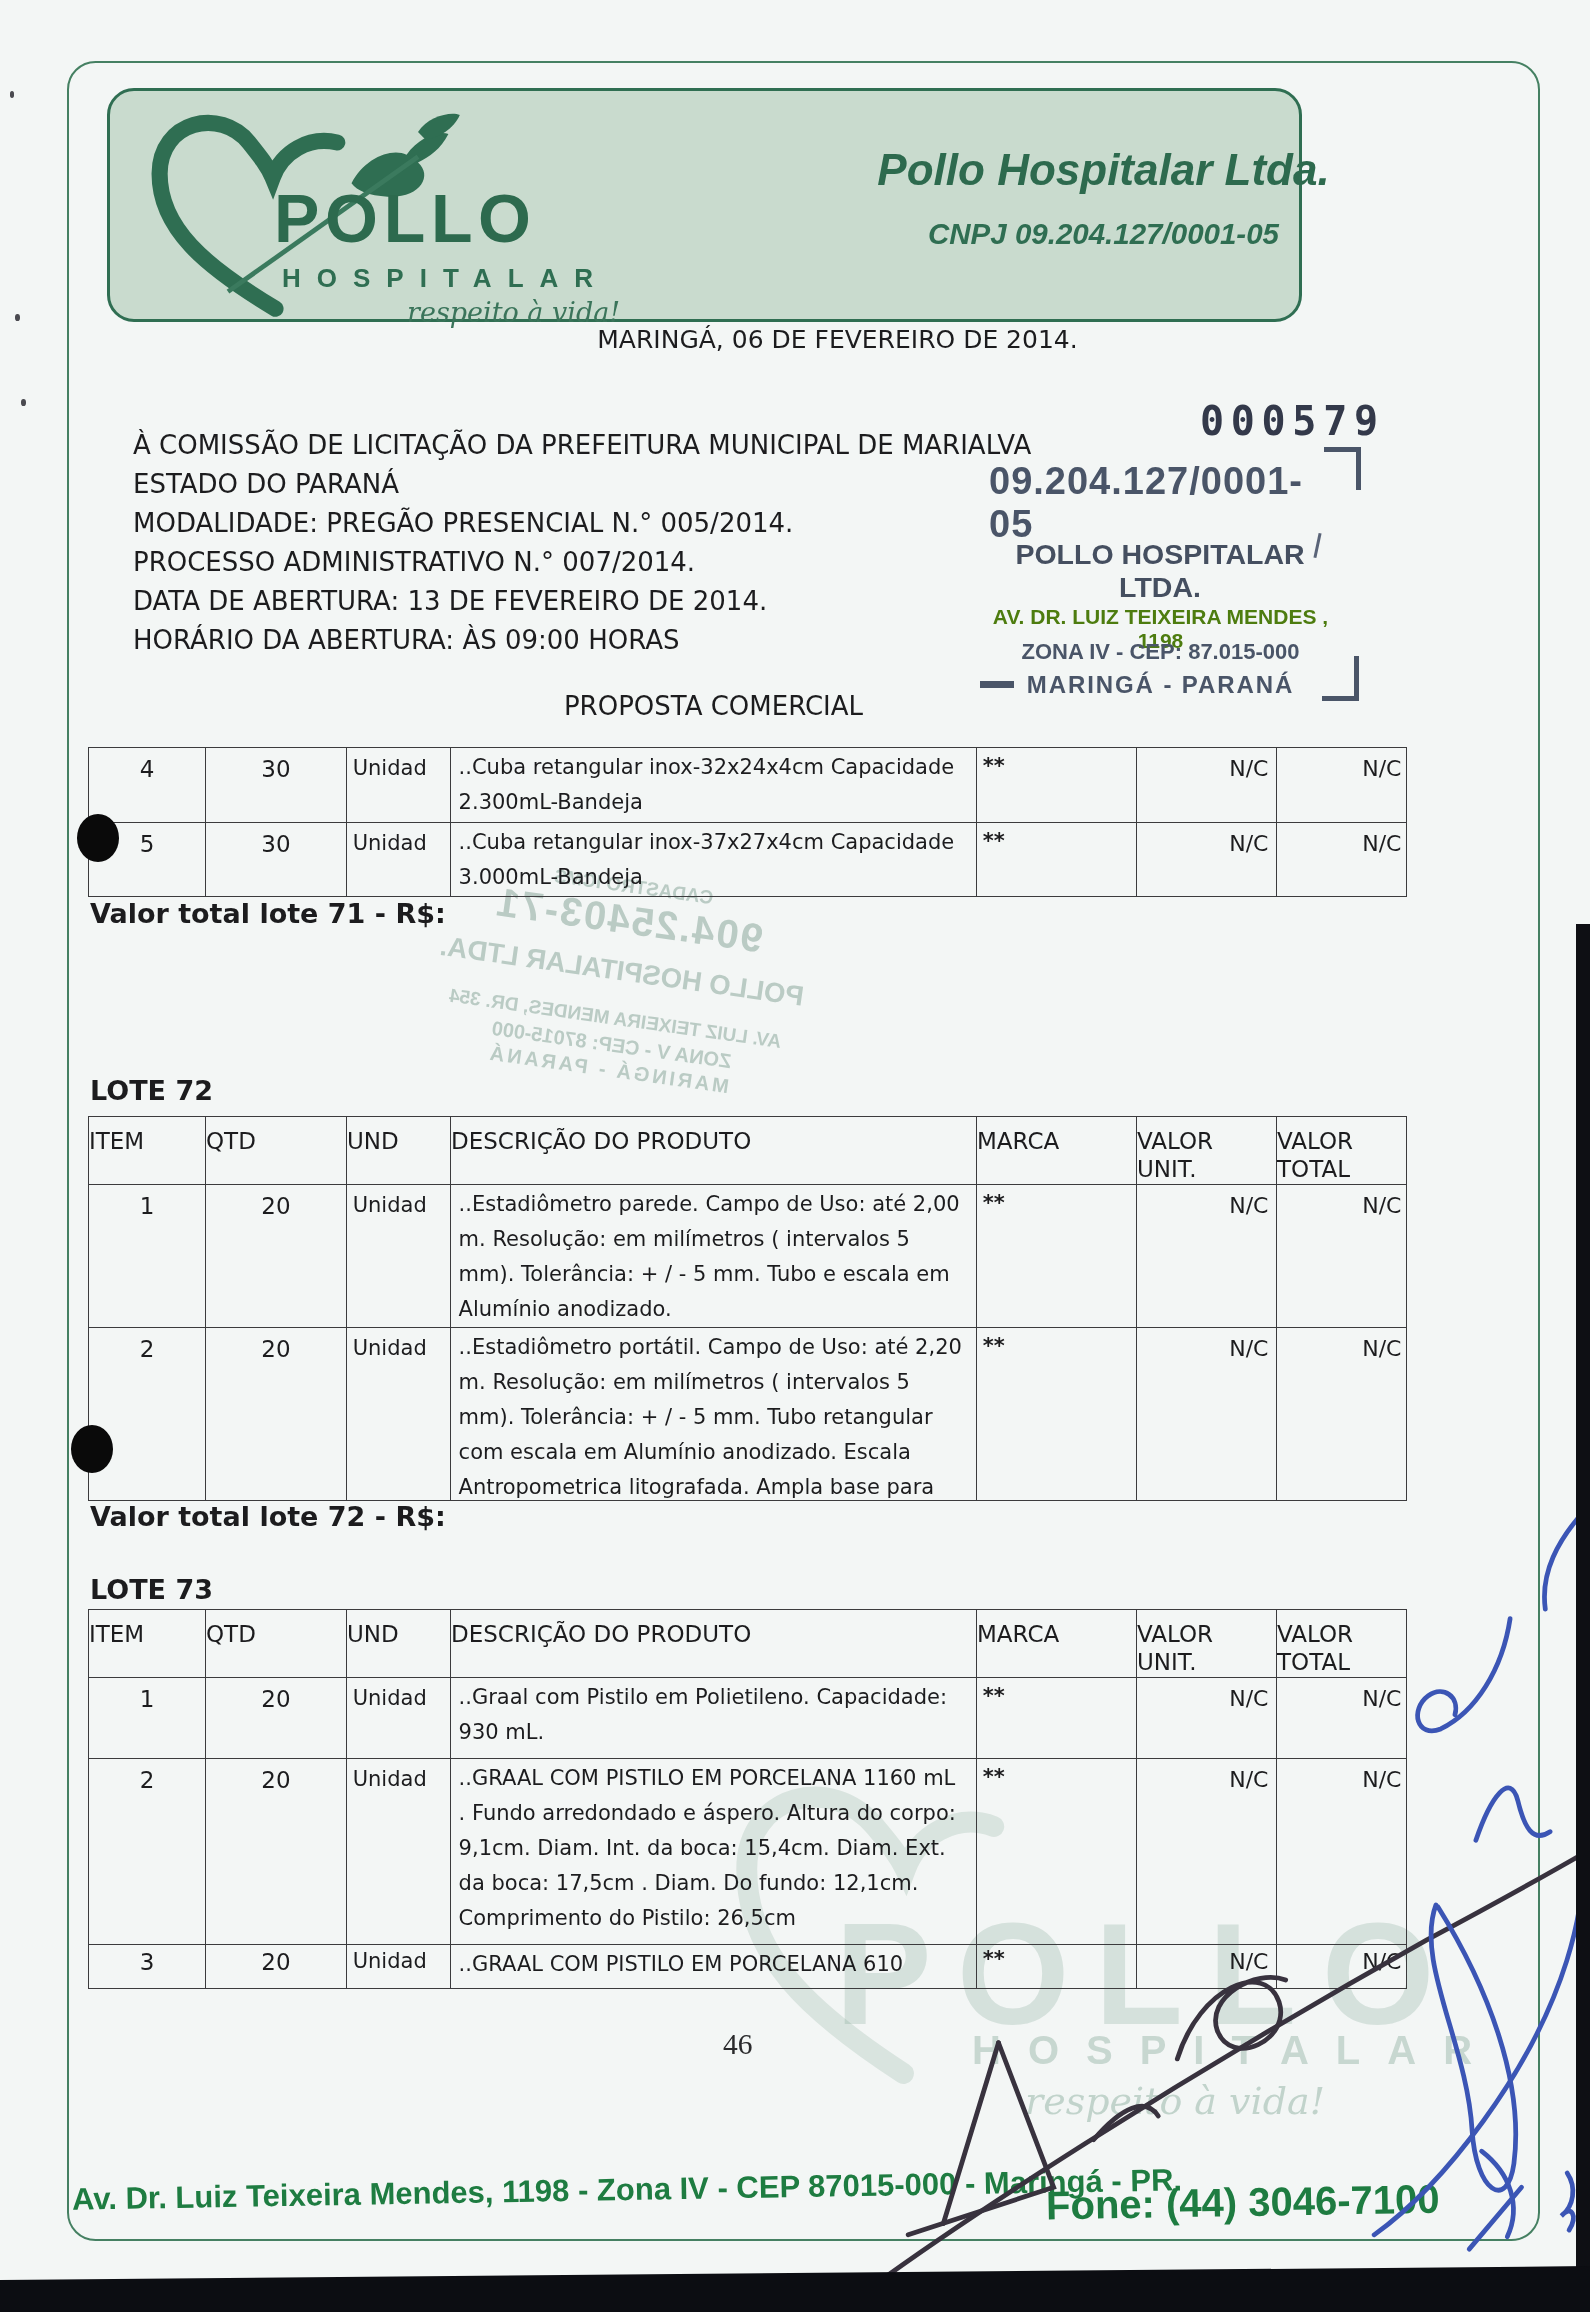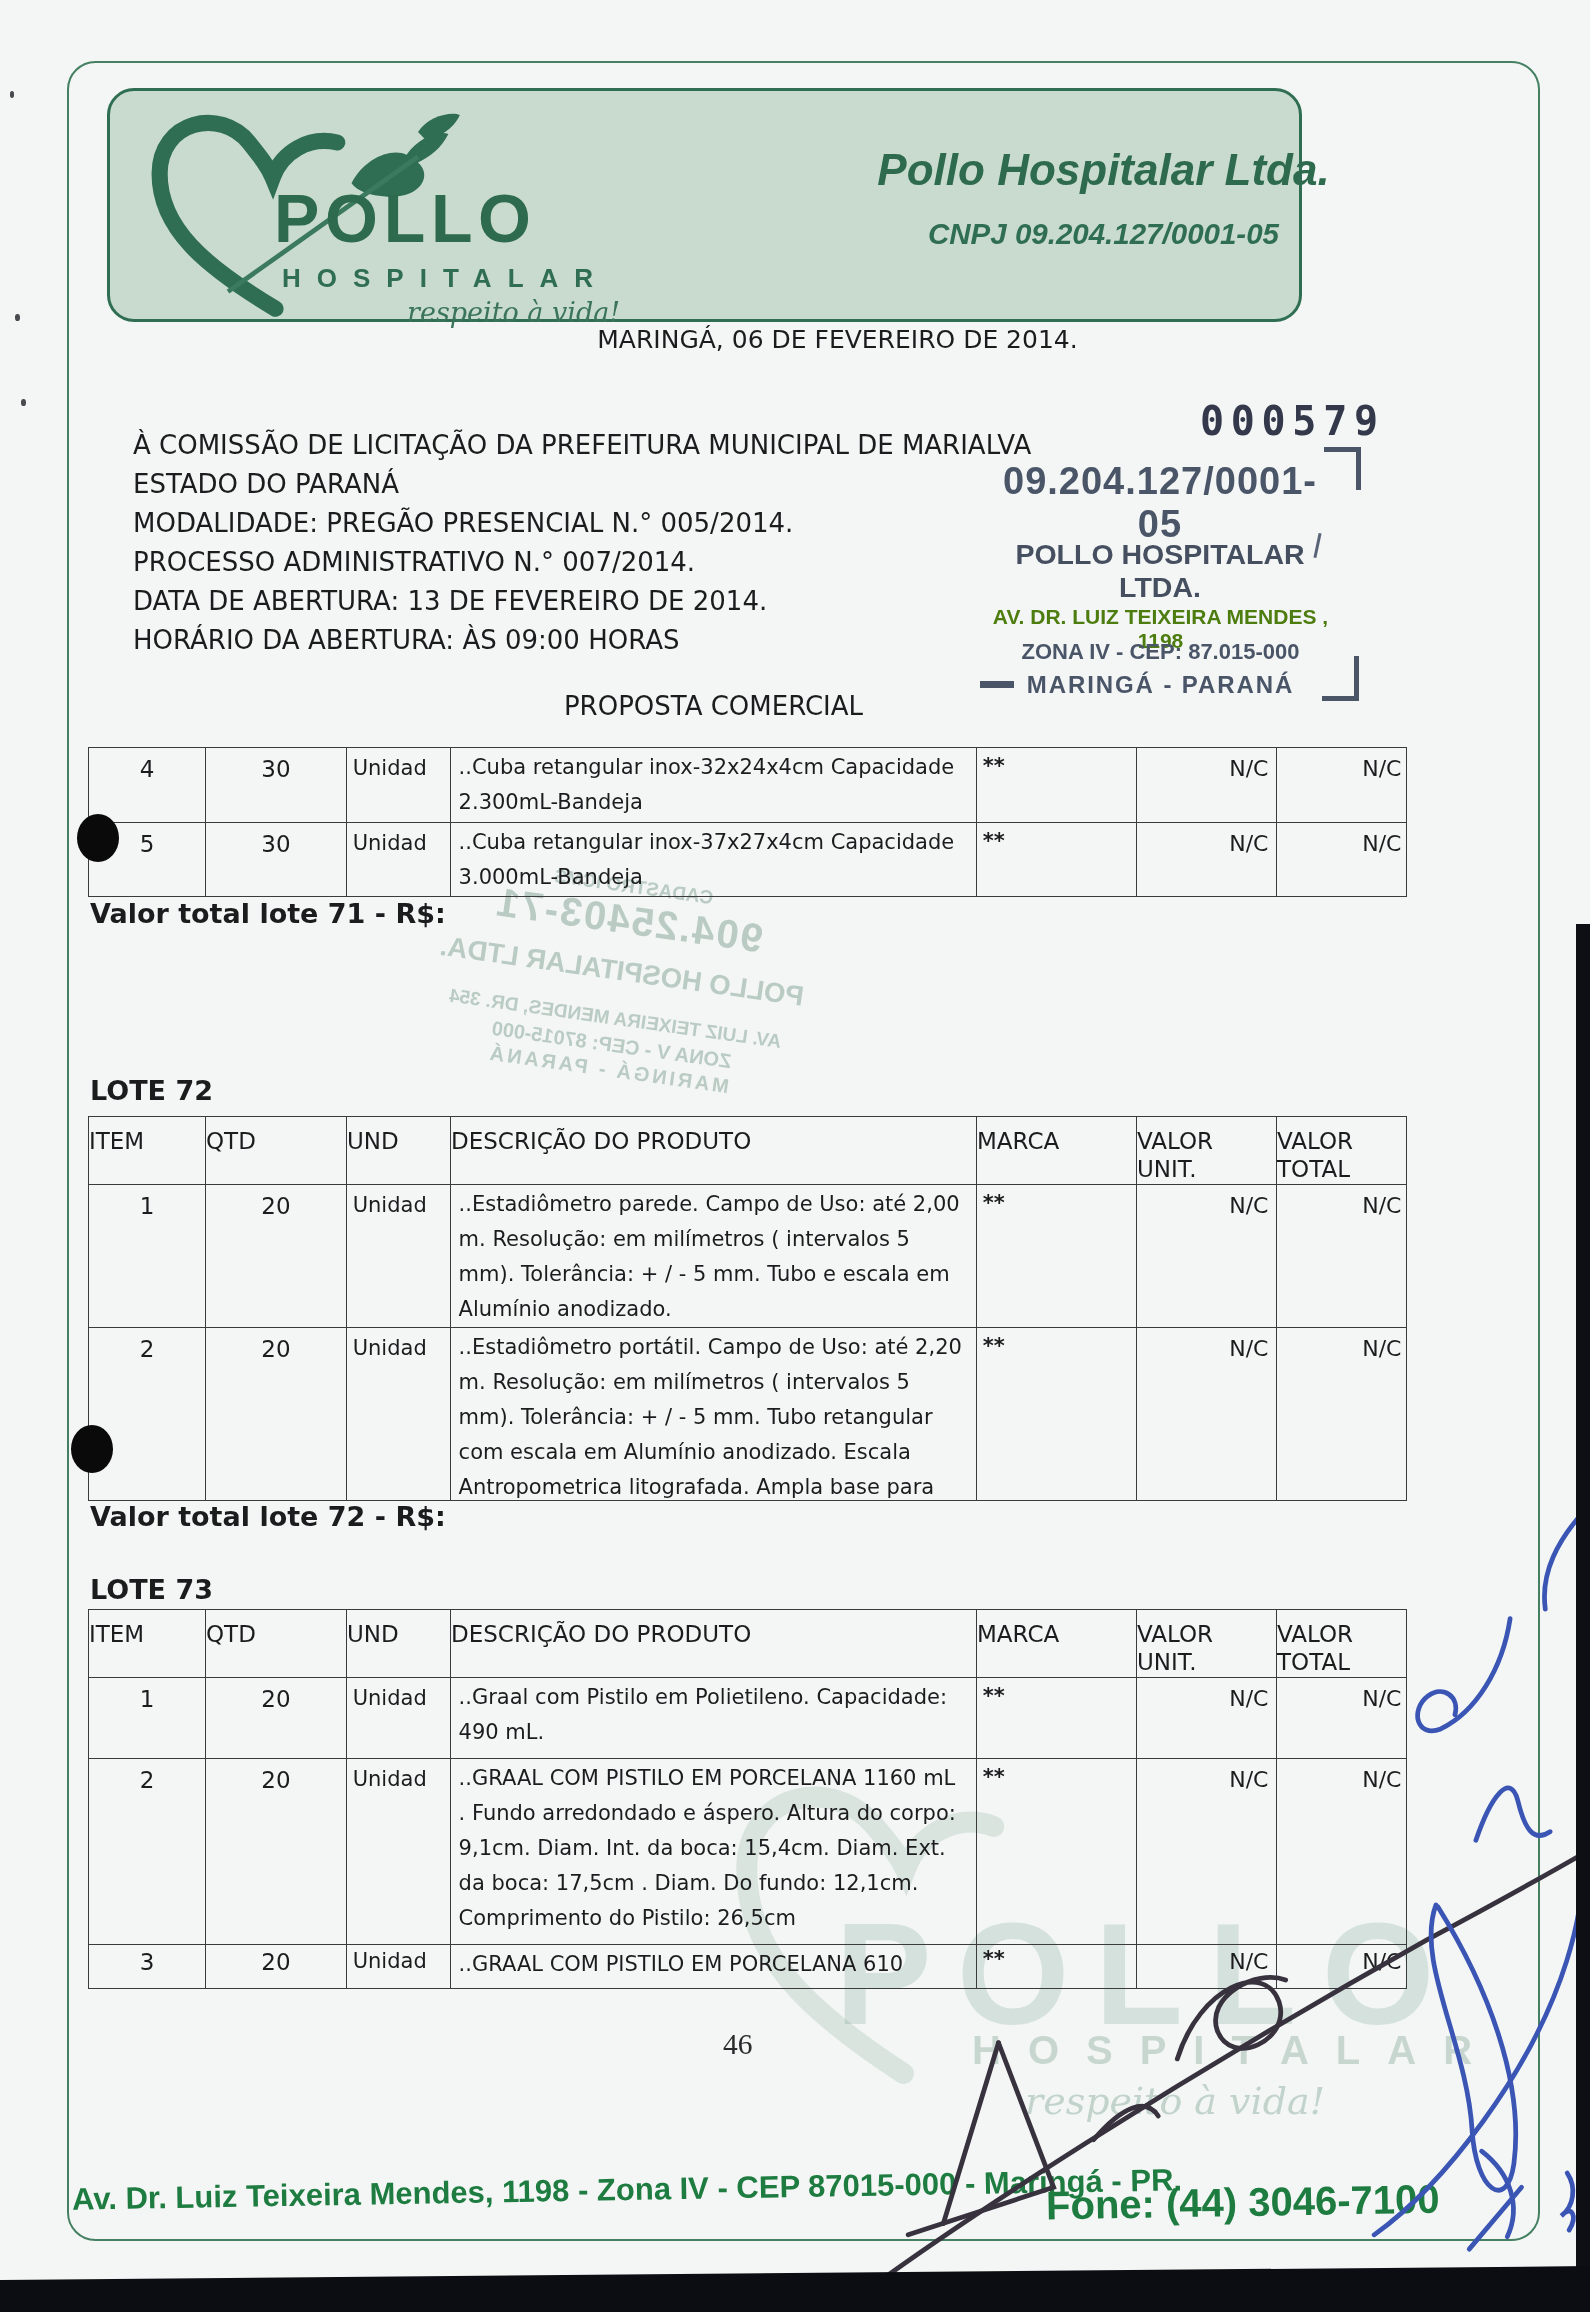--- a/index.html
+++ b/index.html
@@ -25,21 +25,21 @@
 
   
   .doc-text{font-family:"DejaVu Sans",sans-serif;color:#1c1c1e;}
   .date-line{position:absolute;left:476px;top:325px;width:723px;text-align:center;font-size:25px;}
   .doc-number{position:absolute;left:1200px;top:398px;font-size:40px;font-weight:bold;letter-spacing:6.7px;color:#33394a;font-family:"DejaVu Sans Mono",monospace;}
   .address-block{position:absolute;left:133px;top:426px;width:951px;font-size:26px;line-height:39px;}
   .section-title{position:absolute;left:533px;top:691px;width:361px;text-align:center;font-size:26px;}
 
   
   .stamp{color:#49566b;}
-  .stamp-cnpj{position:absolute;left:989px;top:460px;width:342px;text-align:center;font-size:38px;font-weight:bold;color:#4a5568;letter-spacing:1px;}
+  .stamp-cnpj{position:absolute;left:989px;top:460px;width:342px;text-align:left;font-size:38px;font-weight:bold;color:#4a5568;letter-spacing:1px;}
   .stamp-company{position:absolute;left:989px;top:538px;width:342px;text-align:center;font-size:28.5px;font-weight:bold;color:#454f60;}
   .stamp-a1{position:absolute;left:980px;top:605px;width:361px;text-align:center;font-size:21px;font-weight:bold;color:#4d7c0f;}
   .stamp-a2{position:absolute;left:980px;top:639px;width:361px;text-align:center;font-size:22px;font-weight:bold;color:#4a5568;}
   .stamp-a3{position:absolute;left:980px;top:671px;width:361px;text-align:center;font-size:24px;font-weight:bold;color:#4a5568;letter-spacing:1.9px;}
   .bracket-tr{position:absolute;left:1324px;top:447px;width:32px;height:38px;border-top:5.7px solid #4a5568;border-right:5.7px solid #4a5568;}
   .bracket-br{position:absolute;left:1322px;top:656px;width:32px;height:40px;border-bottom:5.7px solid #4a5568;border-right:5.7px solid #4a5568;}
   .stamp-dash{position:absolute;left:980px;top:681px;width:34px;height:6.7px;background:#4a5568;}
   .stamp-tick{position:absolute;left:1316px;top:533px;width:2.9px;height:25px;background:#5a6478;transform:rotate(12deg);}
 
   
@@ -208,21 +208,21 @@
       <div class="cell hcell">UND</div>
       <div class="cell hcell">DESCRIÇÃO DO PRODUTO</div>
       <div class="cell hcell">MARCA</div>
       <div class="cell hcell">VALOR UNIT.</div>
       <div class="cell hcell">VALOR TOTAL</div>
     </div>
     <div class="trow" style="height:81px;">
       <div class="cell c-item">1</div>
       <div class="cell c-qtd">20</div>
       <div class="cell c-und">Unidad</div>
-      <div class="cell c-desc">..Graal com Pistilo em Polietileno. Capacidade: 490 mL.</div>
+      <div class="cell c-desc">..Graal com Pistilo em Polietileno. Capacidade: 930 mL.</div>
       <div class="cell c-marca">**</div>
       <div class="cell c-val">N/C</div>
       <div class="cell c-val">N/C</div>
     </div>
     <div class="trow" style="height:186px;">
       <div class="cell c-item">2</div>
       <div class="cell c-qtd">20</div>
       <div class="cell c-und">Unidad</div>
       <div class="cell c-desc">..GRAAL COM PISTILO EM PORCELANA 1160 mL . Fundo arredondado e áspero. Altura do corpo: 9,1cm. Diam. Int. da boca: 15,4cm. Diam. Ext. da boca: 17,5cm . Diam. Do fundo: 12,1cm. Comprimento do Pistilo: 26,5cm</div>
       <div class="cell c-marca">**</div>

